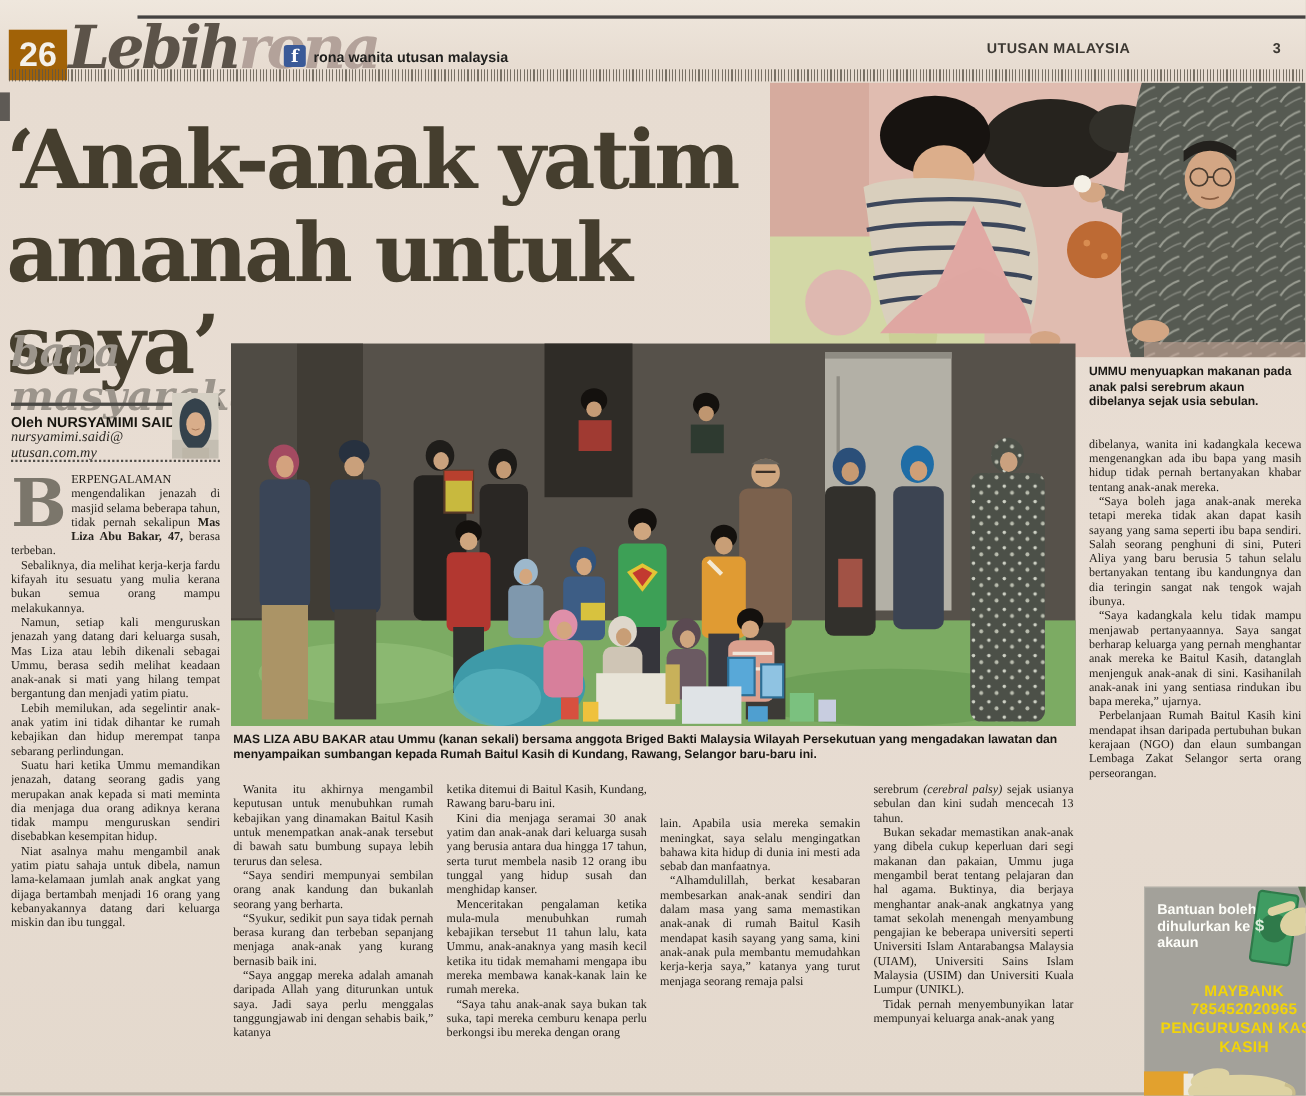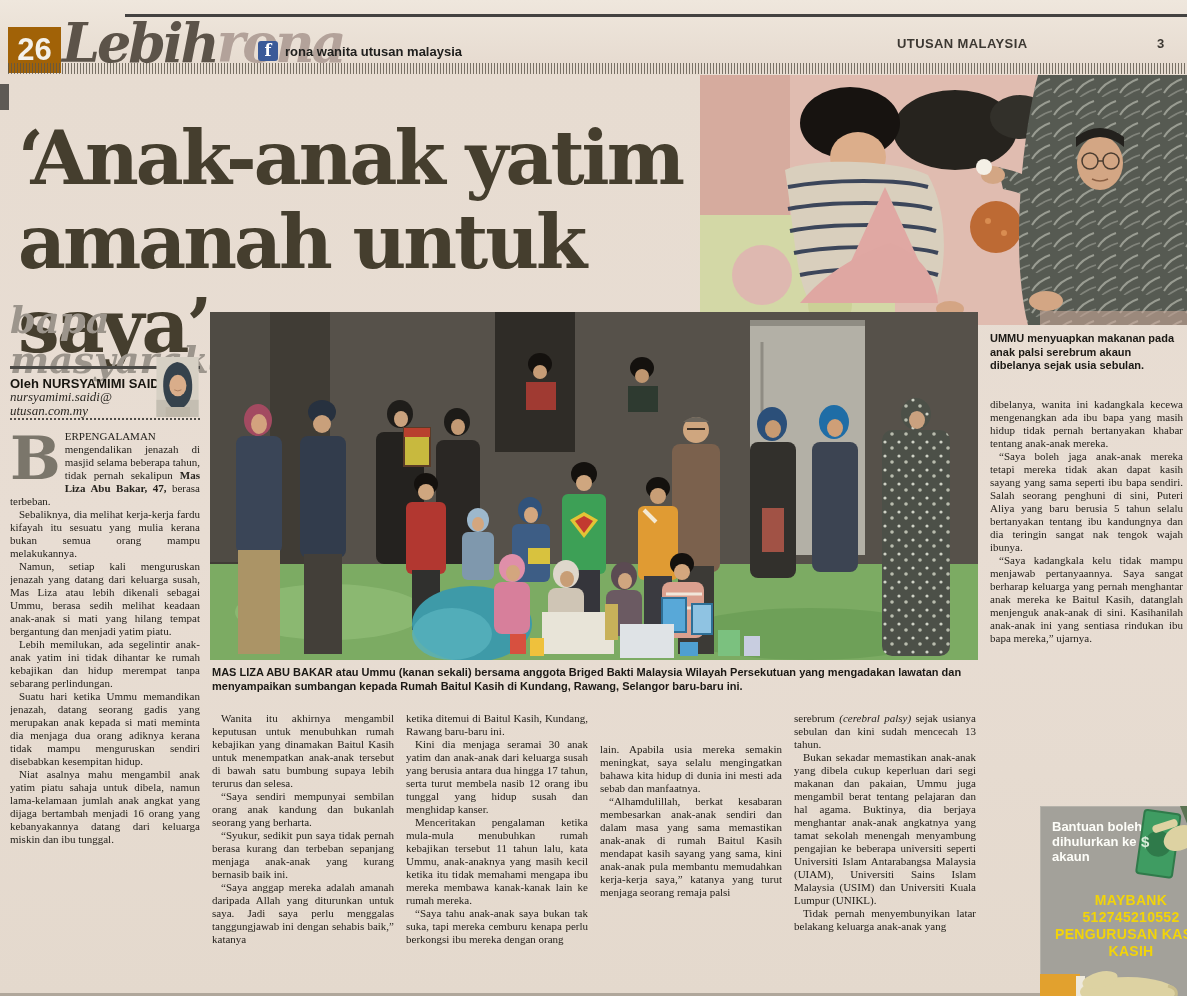--- a/index.html
+++ b/index.html
@@ -24,21 +24,21 @@
   .fb-icon{left:258px;top:41px;width:20px;height:20px;background:#3a5a98;border-radius:3px;
            color:#fff;font:bold 16px/20px "DejaVu Serif",serif;text-align:center;}
   .fb-label{left:285px;top:44px;font:bold 13px/15px "Liberation Sans",sans-serif;color:#20201e;}
   .paper-name{left:897px;top:36px;font:bold 13px/15px "Liberation Sans",sans-serif;color:#3c3832;letter-spacing:.4px;}
   .paper-date{left:1157px;top:36px;font:bold 13px/15px "Liberation Sans",sans-serif;color:#3c3832;}
   .hatch{left:8px;top:63px;width:1179px;height:11px;
          background:repeating-linear-gradient(90deg,rgba(92,86,74,.8) 0 1px,rgba(0,0,0,0) 1px 3px);}
 
   
   .headline{left:6px;top:104px;width:740px;font:bold 74px/84px "DejaVu Serif",serif;
-            color:#453e2e;letter-spacing:-3px;margin:12px;}
+            color:#453e2e;letter-spacing:-3px;margin:0;}
 
   
   .kicker{left:10px;top:300px;font:italic bold 37px/40px "DejaVu Serif",serif;color:#9c958c;letter-spacing:0;}
   .kicker-rule{left:10px;top:366px;width:190px;height:3px;background:#4b4a46;}
   .byline-author{left:10px;top:376px;font:bold 13px/15px "Liberation Sans",sans-serif;color:#17150f;}
   .byline-email{left:10px;top:390px;font:italic 13px/14px "Liberation Serif",serif;color:#2a2722;}
   .byline-dotted{left:10px;top:418px;width:190px;border-top:2px dotted #4f4d48;}
   .author-photo{left:148px;top:357px;width:59px;height:60px;}
 
   
@@ -300,46 +300,47 @@
       <p>Menceritakan pengalaman ketika mula-mula menubuhkan rumah kebajikan tersebut  11 tahun lalu, kata Ummu,  anak-anaknya yang masih kecil ketika itu tidak memahami mengapa ibu mereka membawa kanak-kanak lain ke rumah mereka.</p>
       <p>“Saya tahu anak-anak saya bukan tak suka, tapi mereka cemburu kenapa perlu berkongsi ibu mereka dengan orang</p>
     </div>
   <div class="col flush" style="left:600px;top:712px;width:182px;height:282px;margin-top:31px;">
       <p>lain. Apabila usia mereka semakin meningkat, saya selalu mengingatkan bahawa kita hidup di dunia ini mesti ada sebab dan manfaatnya.</p>
       <p>“Alhamdulillah, berkat kesabaran membesarkan anak-anak sendiri dan dalam masa yang sama memastikan anak-anak di rumah Baitul Kasih mendapat kasih sayang yang sama, kini anak-anak pula membantu memudahkan kerja-kerja saya,” katanya yang turut menjaga seorang remaja palsi</p>
     </div>
   <div class="col" style="left:794px;top:712px;width:182px;height:282px;">
     <p class="lead"><span>serebrum </span><em>(cerebral palsy)</em><span> sejak usianya sebulan dan kini sudah mencecah 13 tahun.</span></p>
     <p>Bukan sekadar memastikan anak-anak yang dibela cukup keperluan dari segi makanan dan pakaian, Ummu juga mengambil berat tentang pelajaran dan hal agama. Buktinya, dia berjaya menghantar anak-anak angkatnya yang tamat sekolah menengah menyambung pengajian ke beberapa universiti seperti Universiti Islam Antarabangsa Malaysia (UIAM), Universiti Sains Islam Malaysia (USIM) dan Universiti Kuala Lumpur (UNIKL).</p>
-      <p>Tidak pernah menyembunyikan latar belakang keluarga anak-anak yang</p>
+      <p>Tidak pernah menyembunyikan latar mempunyai keluarga anak-anak yang</p>
   </div>
 
   <div class="col flush" style="left:990px;top:398px;width:193px;height:400px;">
       <p>dibelanya, wanita ini kadangkala kecewa mengenangkan ada ibu bapa yang masih hidup tidak pernah bertanyakan khabar tentang anak-anak mereka.</p>
       <p>“Saya boleh jaga anak-anak mereka tetapi mereka tidak akan dapat kasih sayang yang sama seperti ibu bapa sendiri. Salah seorang penghuni di sini, Puteri Aliya yang baru berusia 5 tahun selalu bertanyakan tentang ibu kandungnya dan dia teringin sangat nak tengok wajah ibunya.</p>
       <p>“Saya kadangkala kelu tidak mampu menjawab pertanyaannya. Saya sangat berharap keluarga yang pernah menghantar anak mereka ke Baitul Kasih, datanglah menjenguk anak-anak di sini. Kasihanilah anak-anak ini yang sentiasa rindukan ibu bapa mereka,” ujarnya.</p>
+      <p>Perbelanjaan Rumah Baitul Kasih kini mendapat ihsan daripada pertubuhan bukan kerajaan (NGO) dan elaun sumbangan Lembaga Zakat Selangor serta orang perseorangan.</p>
     </div>
 
   <div class="abs ad">
     <div class="ad-title">Bantuan boleh dihulurkan ke akaun</div>
     <svg class="ad-give" viewBox="0 0 122 92">
       <g transform="rotate(8 60 40)">
         <rect x="40" y="6" width="36" height="64" rx="3" fill="#3f9c62" stroke="#2f7a4a" stroke-width="2"></rect>
         <circle cx="58" cy="38" r="13" fill="#2f7a4a"></circle>
       </g>
       <polygon points="80,0 122,0 122,58 96,40" fill="#5a7352"></polygon>
       <polygon points="88,22 104,34 98,44 82,32" fill="#e9e6da"></polygon>
       <circle cx="99" cy="44" r="2.5" fill="#f2efe4"></circle>
       <ellipse cx="80" cy="32" rx="17" ry="12" fill="#ddd2a2" transform="rotate(-24 80 32)"></ellipse>
       <rect x="52" y="16" width="26" height="8" rx="4" fill="#ddd2a2" transform="rotate(-18 65 20)"></rect>
     </svg>
     <span class="ad-dollar">$</span>
     <div class="ad-bank">
       <span>MAYBANK</span><br>
-      <span>512745210552</span><br>
+      <span>785452020965</span><br>
       <span>PENGURUSAN KASIH</span><br>
       <span>KASIH</span>
     </div>
     <svg class="ad-recv" viewBox="0 0 140 56">
       <rect x="0" y="16" width="40" height="40" fill="#e2a12e"></rect>
       <rect x="36" y="18" width="9" height="36" fill="#eee9dc"></rect>
       <circle cx="30" cy="44" r="2.5" fill="#f4f0e4"></circle>
       <ellipse cx="88" cy="34" rx="48" ry="15" fill="#ddd2a2"></ellipse>
       <ellipse cx="60" cy="22" rx="18" ry="8" fill="#ddd2a2" transform="rotate(-14 60 22)"></ellipse>
       <path d="M128,28 Q138,30 136,38" stroke="#c9bd8c" stroke-width="3" fill="none"></path>

